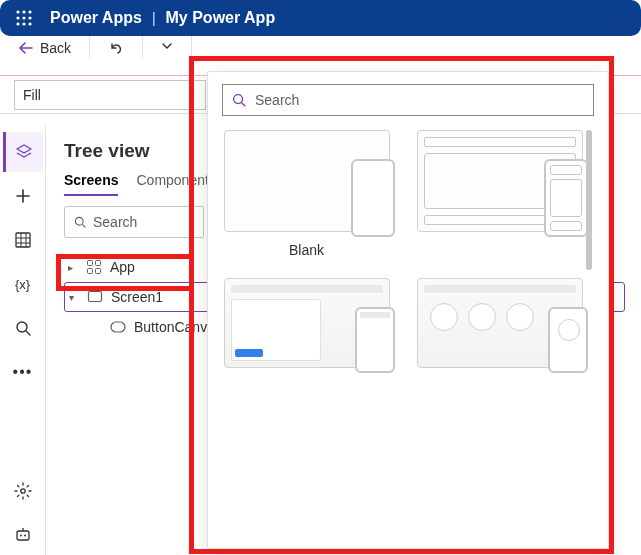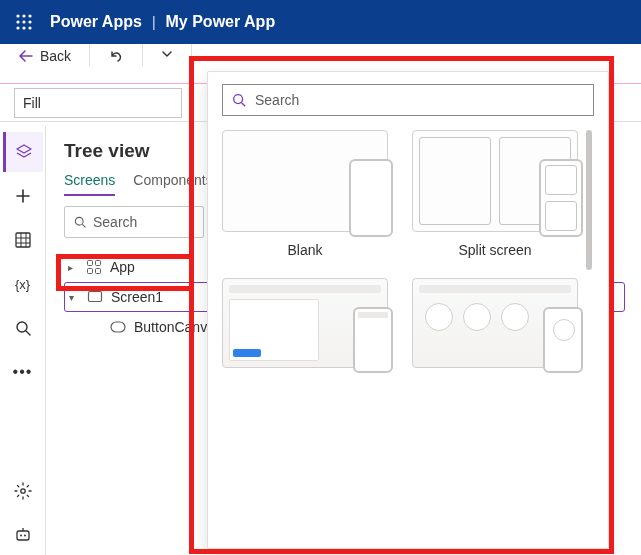--- a/index.html
+++ b/index.html
@@ -1,66 +1,66 @@
 <!DOCTYPE html>
 <html><head>
 <meta charset="utf-8">
 <style>
   * { box-sizing: border-box; margin: 0; padding: 0; font-family: "Segoe UI", Arial, sans-serif; }
   body { width: 641px; height: 555px; overflow: hidden; background: #fff; font-size: 14px; color: #323130; position: relative; }
 
   
-  .topbar { height: 44px; background: #0b3e8c; display: flex; align-items: center; padding: 6px 8px; color: #fff; }
+  .topbar { height: 36px; background: #0b3e8c; display: flex; align-items: center; padding: 6px 8px; color: #fff; border-radius: 10px; }
   .waffle { width: 32px; height: 32px; display:flex; align-items:center; justify-content:center; }
   .waffle svg { width:18px; height:18px; }
   .brand { font-size: 16px; font-weight: 600; margin-left: 10px; }
   .divider { margin: 0 10px; color:#cfe0f8; }
   .appname { font-size: 16px; font-weight: 600; }
 
   
   .cmdbar { height: 40px; border-bottom: 1px solid #f9a8d4; display: flex; align-items: flex-start; padding: 0 12px; gap: 8px; }
   .cmd-back { display:flex; align-items:center; gap:6px; color:#323130; cursor:pointer; padding:4px 6px; }
   .vsep { width:1px; height:22px; background:#e1dfdd; margin:0 4px; }
   .cmd-icon-btn { padding:4px 6px; display:flex; align-items:center; cursor:pointer; color:#323130; }
 
   
   .formulabar { height: 38px; display:flex; align-items:center; padding: 4px 14px; border-bottom: 1px solid #e1dfdd; gap:8px; }
-  .prop-box { width: 168px; height: 30px; border:1px solid #c8c6c4; display:flex; align-items:center; padding:0 8px; font-size:14px; background:#fff; }
+  .prop-box { width: 192px; height: 30px; border:1px solid #c8c6c4; display:flex; align-items:center; padding:0 8px; font-size:14px; background:#fff; }
 
   
   .body { position: absolute; top:126px; bottom:0; left:0; right:0; display:flex; }
   .leftrail { width:46px; border-right:1px solid #e1dfdd; display:flex; flex-direction:column; align-items:center; padding-top:6px; gap:4px; }
   .rail-btn { width:40px; height:40px; display:flex; align-items:center; justify-content:center; color:#323130; cursor:pointer; border-radius:4px; }
   .rail-btn.active { background:#f5f0fb; color:#7a3db6; border-left:3px solid #7a3db6; border-radius:0; }
   .rail-spacer { flex:1; }
 
   
   .treepanel { flex:1; padding: 8px 16px 0 18px; overflow:hidden; }
   .tree-title { font-size:19px; font-weight:600; margin: 6px 0 10px 0; }
   .tree-tabs { display:flex; gap:18px; font-size:14px; }
   .tree-tab { padding-bottom:6px; cursor:pointer; color:#605e5c; }
-  .tree-tab.active { color:#0f766e; font-weight:400; border-bottom:2px solid #7a3db6; }
+  .tree-tab.active { color:#000000; font-weight:700; border-bottom:2px solid #7a3db6; }
   .tree-search { margin-top:10px; height:32px; border:1px solid #c8c6c4; border-radius:2px; display:flex; align-items:center; padding:0 8px; gap:6px; color:#605e5c; width: 140px; }
   .new-screen { margin-top:12px; height:34px; border:1px solid #c8c6c4; display:flex; align-items:center; gap:6px; padding:0 10px; color:#7a3db6; cursor:pointer; width: 140px; background:#fff; }
   .tree-nodes { margin-top:14px; font-size:14px; }
   .node { display:flex; align-items:center; gap:8px; height:30px; padding-left:4px; }
   .node .caret { width:10px; color:#605e5c; font-size:10px; }
   .node.selected { background:#fff; border:1px solid #7a3db6; border-radius:3px; }
   .node.child { padding-left:46px; }
 
   
   .flyout {
     position:absolute; left:207px; top:71px; width:402px; height:478px;
     background:#fff; border:1px solid #e1dfdd; border-radius:2px;
     box-shadow:0 6px 18px rgba(0,0,0,0.12); padding:12px 14px;
     display:flex; flex-direction:column;
   }
   .flyout-search { height:32px; border:1px solid #8a8886; display:flex; align-items:center; gap:8px; padding:0 8px; color:#605e5c; }
   .flyout-body { flex:1; overflow:hidden; position:relative; margin-top:14px; }
-  .flyout-grid { display:grid; grid-template-columns: 1fr 1fr 1fr; gap: 20px 24px; padding-right:10px; }
+  .flyout-grid { display:grid; grid-template-columns: 1fr 1fr; gap: 20px 24px; padding-right:10px; }
   .tmpl { display:flex; flex-direction:column; align-items:center; cursor:pointer; }
   .thumb { width:166px; height:102px; border:1px solid #d2d0ce; border-radius:4px; background:#fdfdfd; position:relative; overflow:visible; }
   .tmpl-label { margin-top:10px; font-size:14px; text-align:center; }
   .phone-overlay { position:absolute; right:-6px; bottom:-6px; width:44px; height:78px; border:2px solid #c8c6c4; border-radius:6px; background:#fff; }
   .split-left, .split-right { position:absolute; top:6px; bottom:6px; border:1.5px solid #c8c6c4; border-radius:3px; }
   .split-left { left:6px; width:72px; }
   .split-right { right:6px; width:72px; }
   .phone-split-top, .phone-split-bot { position:absolute; left:4px; right:4px; border:1.5px solid #c8c6c4; border-radius:3px; }
   .phone-split-top { top:4px; height:30px; }
   .phone-split-bot { bottom:4px; height:30px; }
@@ -236,31 +236,20 @@
     <div class="scrollbar-fake"></div>
     <div class="flyout-grid">
 
       <div class="tmpl">
         <div class="thumb">
           <div class="phone-overlay"></div>
         </div>
         <div class="tmpl-label">Blank</div>
       </div>
 
-      <div class="tmpl">
-        <div class="thumb">
-          <div class="split-left"></div>
-            <div class="split-right"></div>
-          <div class="phone-overlay">
-              <div class="phone-split-top"></div>
-              <div class="phone-split-bot"></div>
-            </div>
-        </div>
-        <div class="tmpl-label">Split screen</div>
-      </div>
 
 
       <div class="tmpl">
         <div class="thumb">
           <div class="hf-header"></div>
             <div class="hf-body"></div>
             <div class="hf-footer"></div>
           <div class="phone-overlay">
               <div class="phone-split-top" style="height:10px;"></div>
               <div style="position:absolute;left:4px;right:4px;top:18px;bottom:18px;border:1.5px solid #c8c6c4;border-radius:3px;"></div>

